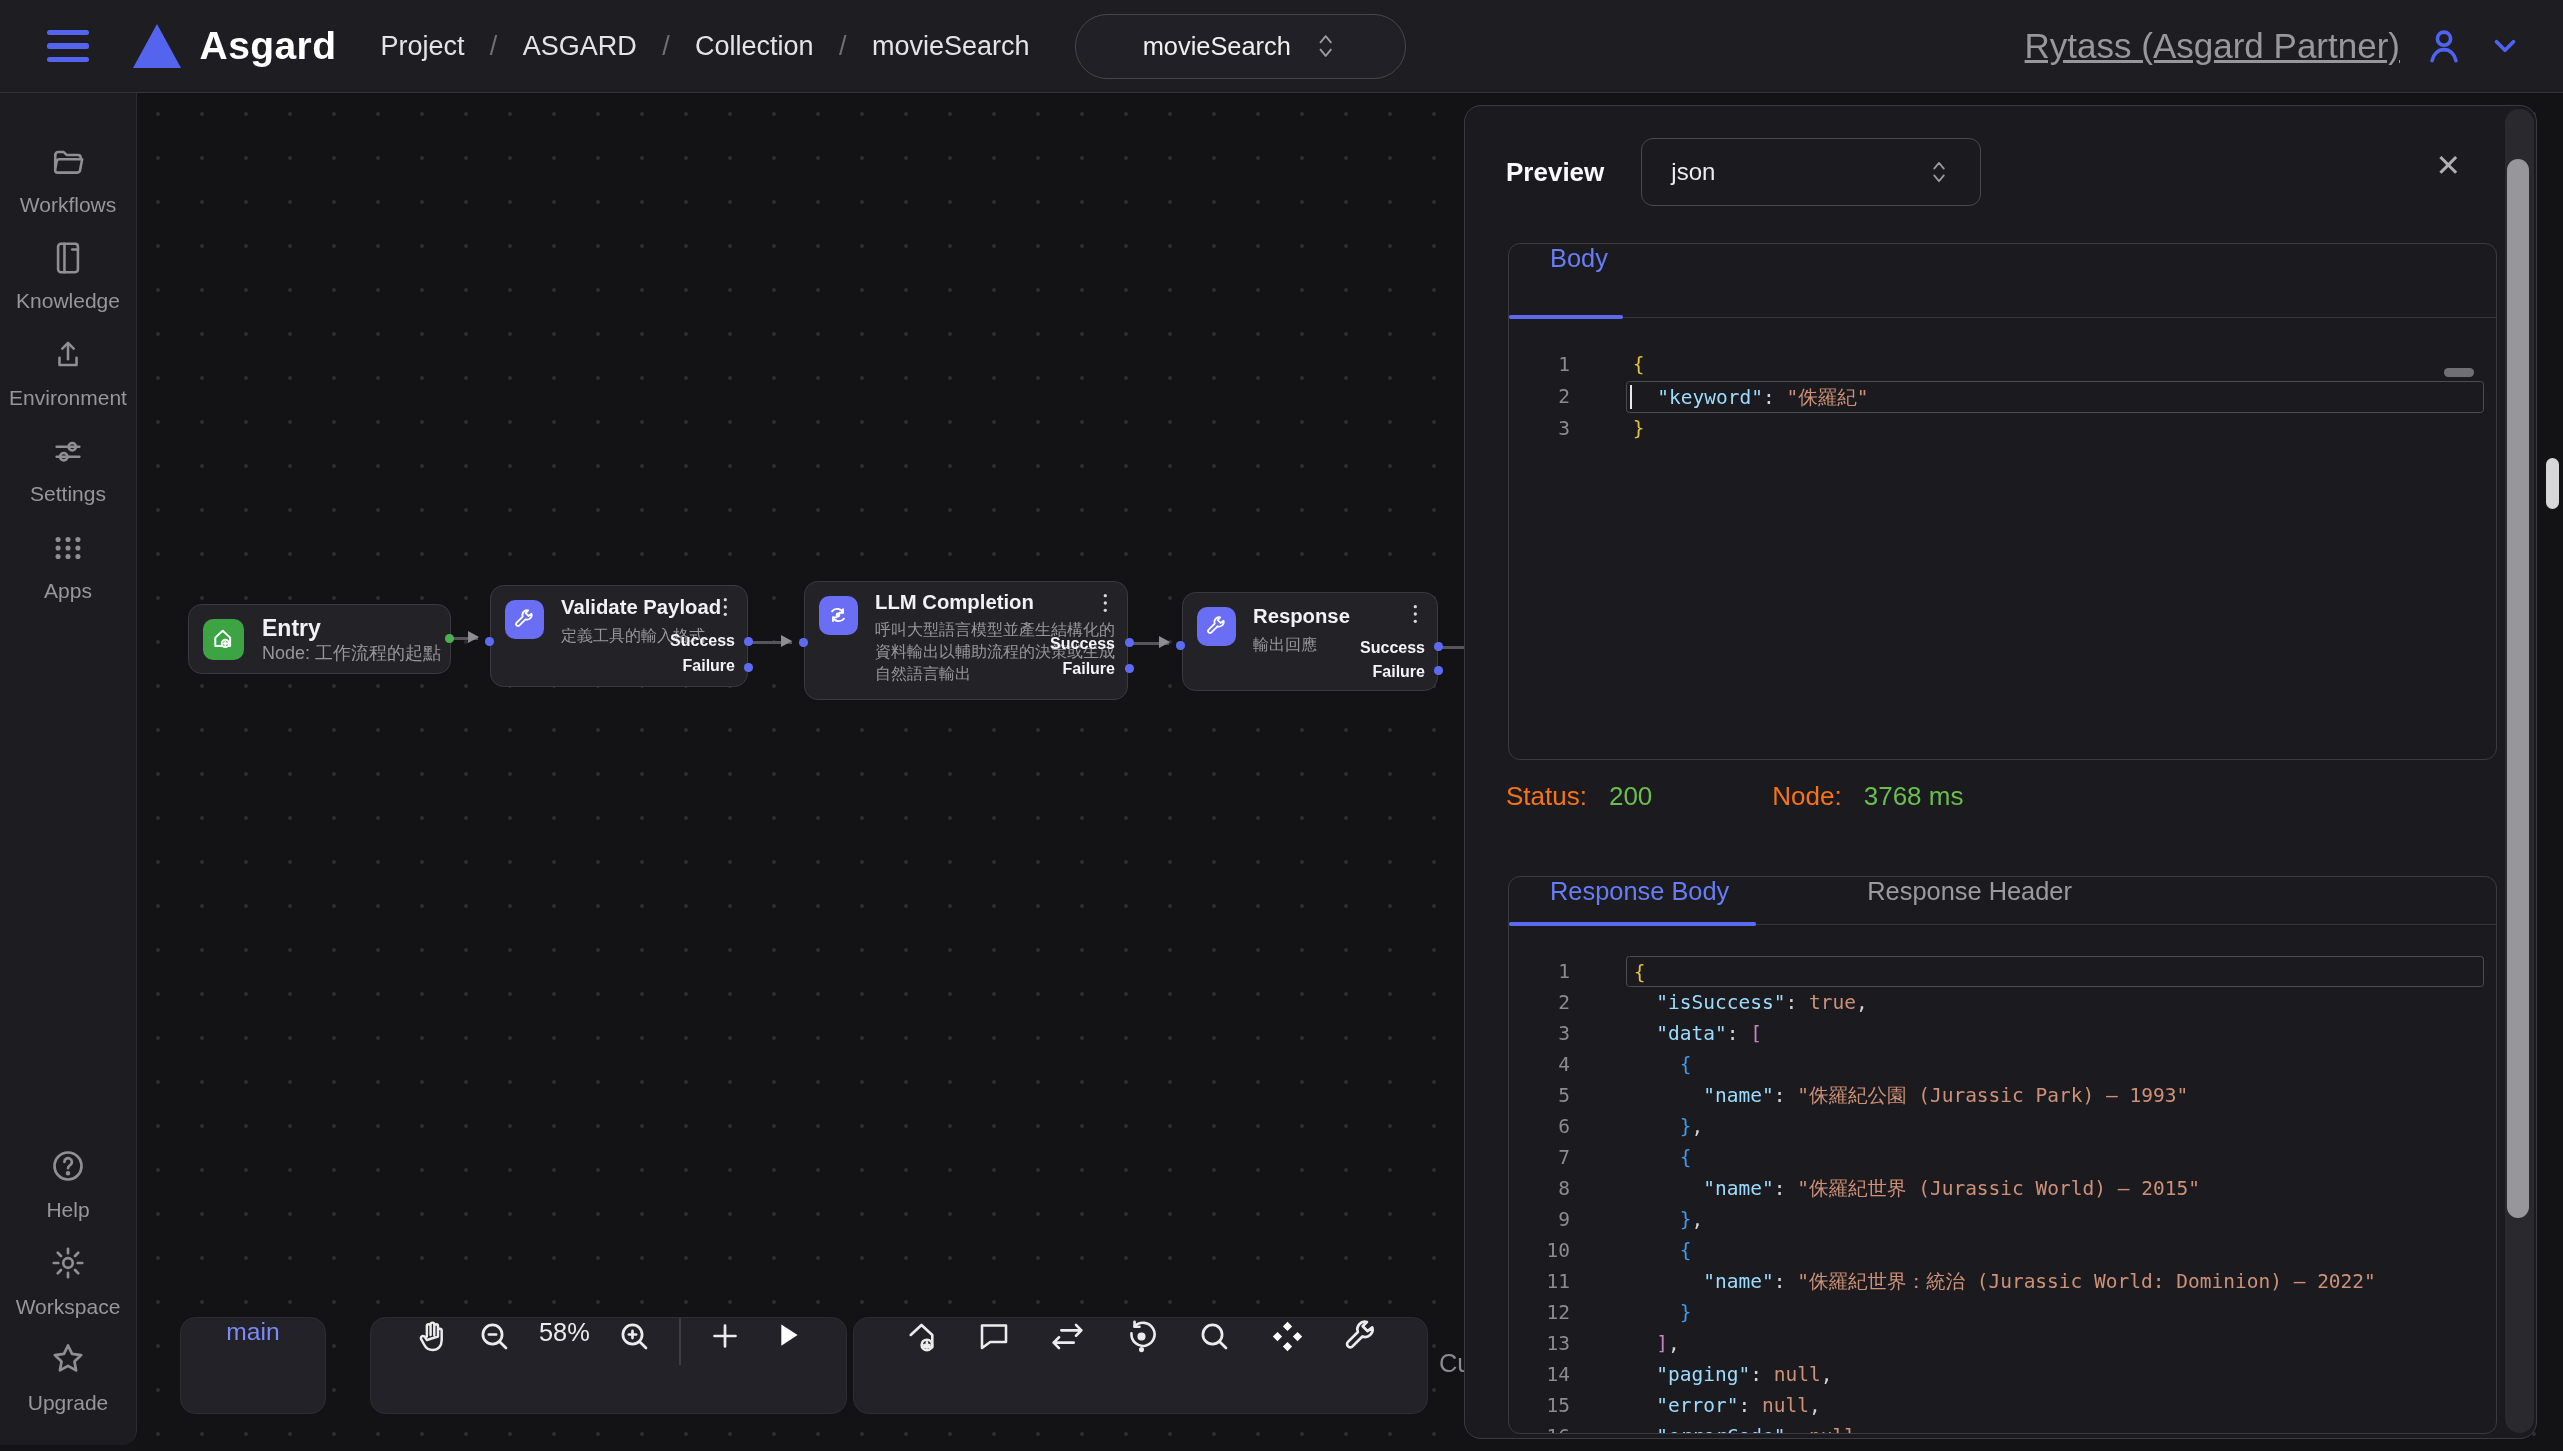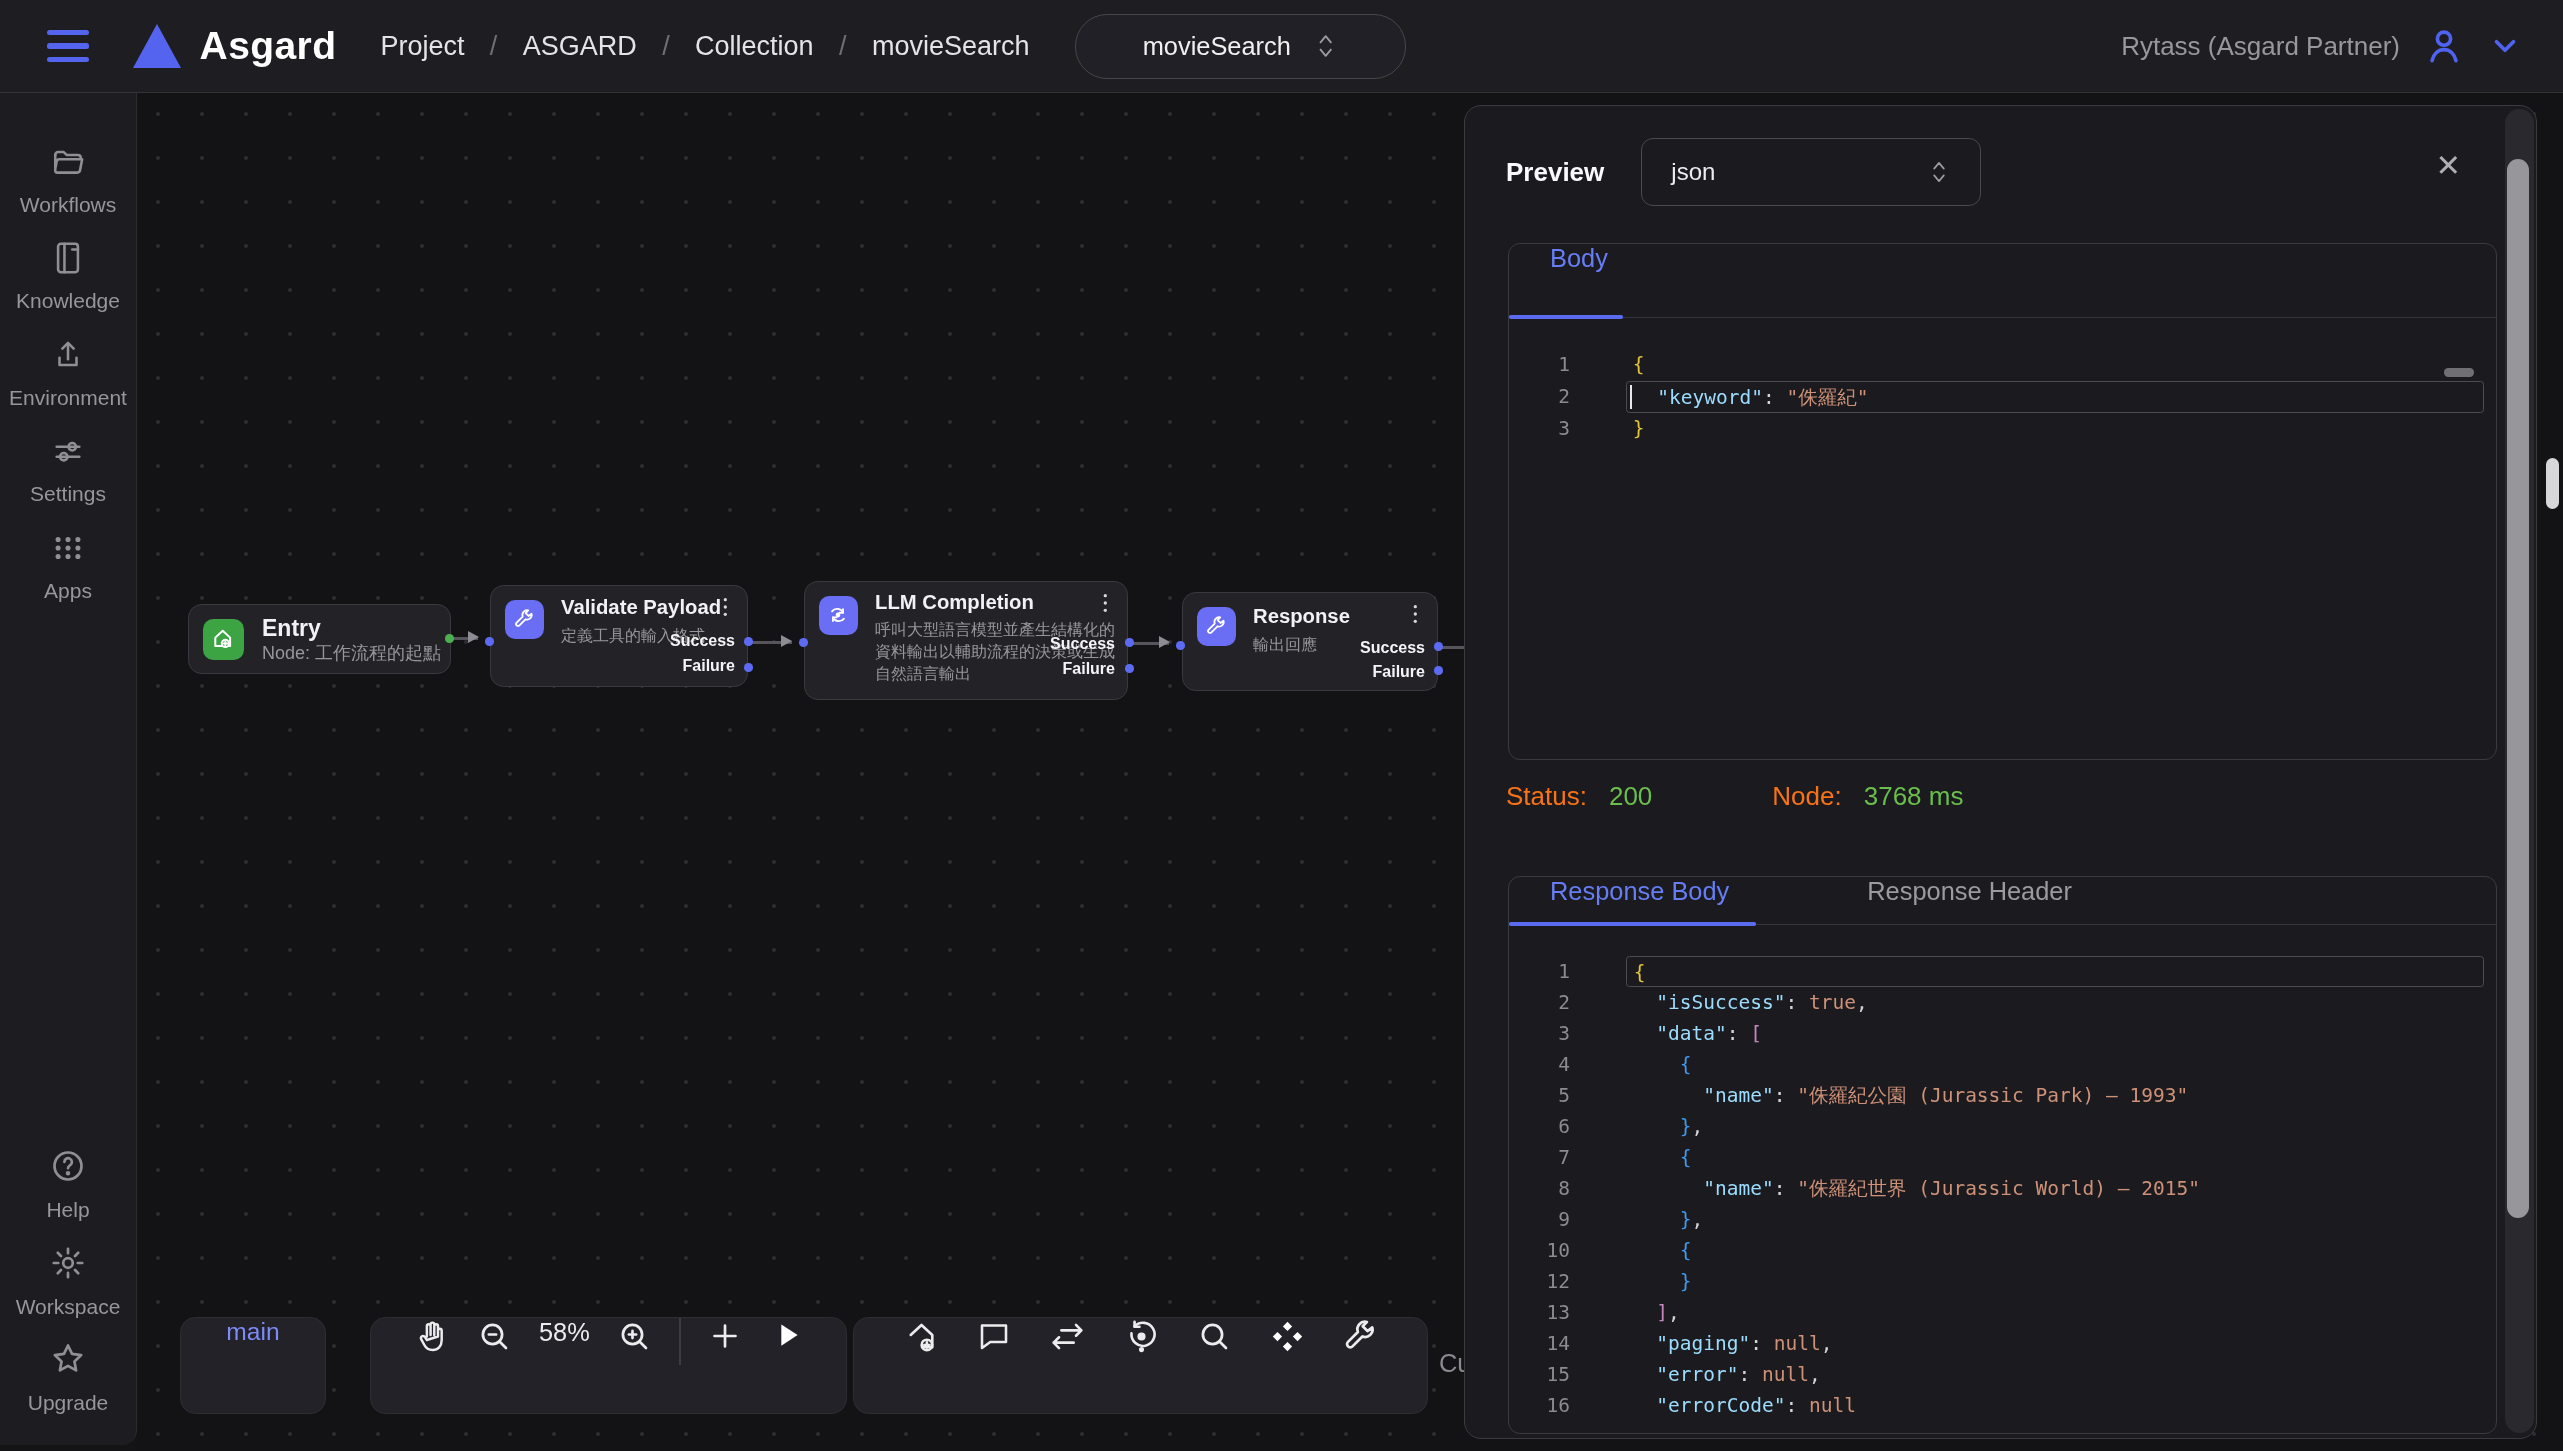--- a/index.html
+++ b/index.html
@@ -14,21 +14,21 @@
   .hamburger span{display:block;height:5.1px;border-radius:2.5px;background:#5564ef;}
   .logo-tri{width:0;height:0;border-left:24.6px solid transparent;border-right:24.6px solid transparent;
             border-bottom:44px solid #5564ef;margin-left:44px;}
   .brand{font-size:39px;font-weight:700;color:#ffffff;margin-left:18.6px;letter-spacing:0.4px;}
   .crumbs{display:flex;align-items:center;gap:25.4px;margin-left:44px;font-size:27px;color:#e4e4e8;}
   .crumbs .sep{color:#6e6e74;}
   .wf-pill{left:1075px;top:14.4px;width:329px;height:63px;border:1.7px solid #46464c;border-radius:32px;
            background:#202026;display:flex;align-items:center;justify-content:center;gap:22px;cursor:pointer;}
   .wf-pill .val{font-size:25.4px;color:#f0f0f2;}
   .nav-right{margin-left:auto;margin-right:41px;display:flex;align-items:center;gap:22px;}
-  .user-label{font-size:26px;color:#97979d;}
+  .user-label{font-size:35px;color:#97979d;text-decoration:underline;}
   .icon-stroke{fill:none;stroke:currentColor;stroke-width:1.8;stroke-linecap:round;stroke-linejoin:round;}
 
   
   #sidebar{left:0;top:92px;width:136px;height:1353px;background:#1d1d21;border-right:0.8px solid #2b2b30;
            border-radius:0 0 15.3px 0;z-index:10;}
   .side-item{position:absolute;left:0;width:136px;display:flex;flex-direction:column;align-items:center;gap:14px;
              color:#8f8f95;cursor:pointer;}
   .side-item .lbl{font-size:21px;color:#96969b;}
 
   
@@ -479,20 +479,24 @@
           </div>
           <div class="code-row">
             <span class="gutter">9</span>
             <span class="codeline"><span class="tk-ws">    </span><span class="tk-b3">}</span><span class="tk-pn">,</span></span>
           </div>
           <div class="code-row">
             <span class="gutter">10</span>
             <span class="codeline"><span class="tk-ws">    </span><span class="tk-b3">{</span></span>
           </div>
           <div class="code-row">
+            <span class="gutter">11</span>
+            <span class="codeline"><span class="tk-ws">      </span><span class="tk-key">"name"</span><span class="tk-pn">: </span><span class="tk-str">"侏羅紀世界：統治 (Jurassic World: Dominion) – 2022"</span></span>
+          </div>
+          <div class="code-row">
             <span class="gutter">12</span>
             <span class="codeline"><span class="tk-ws">    </span><span class="tk-b3">}</span></span>
           </div>
           <div class="code-row">
             <span class="gutter">13</span>
             <span class="codeline"><span class="tk-ws">  </span><span class="tk-b2">]</span><span class="tk-pn">,</span></span>
           </div>
           <div class="code-row">
             <span class="gutter">14</span>
             <span class="codeline"><span class="tk-ws">  </span><span class="tk-key">"paging"</span><span class="tk-pn">: </span><span class="tk-kw">null</span><span class="tk-pn">,</span></span>

